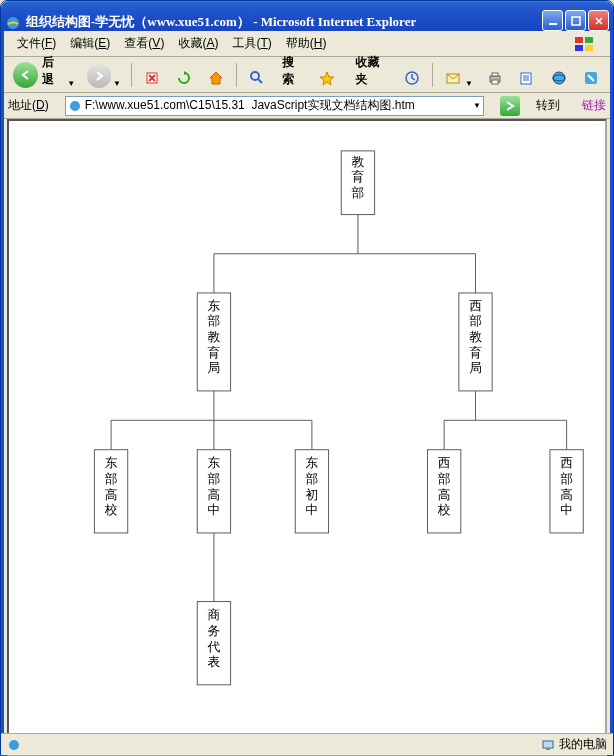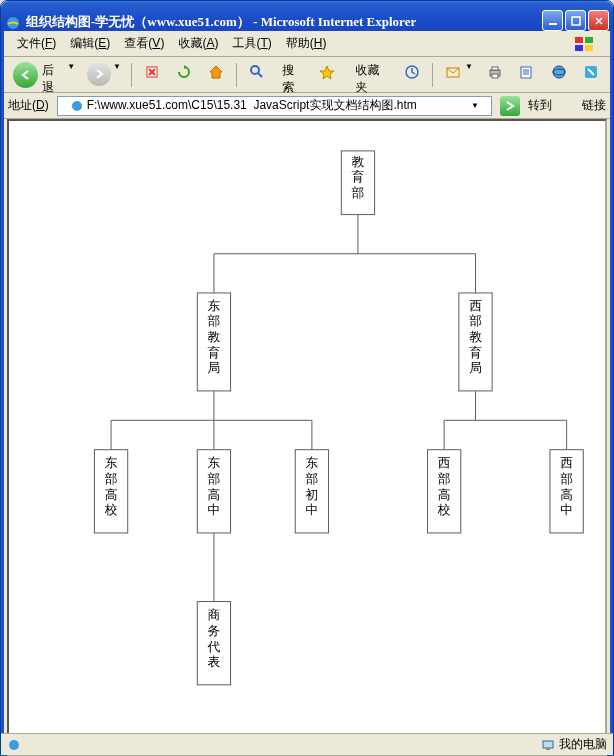--- a/index.html
+++ b/index.html
@@ -15,30 +15,30 @@
 .win-close { background: linear-gradient(to bottom, #f08080, #d03020); }
 
 
 .menubar { background: #ece9d8; border-bottom: 1px solid #aca899; height: 26px; display: flex; align-items: center; padding: 0 6px; }
 .menu-item { padding: 3px 7px; cursor: default; }
 .menu-underline { text-decoration: underline; }
 .win-logo { margin-left: auto; width: 38px; height: 26px; display: flex; align-items: center; justify-content: center; }
 
 
 .toolbar { background: #ece9d8; border-bottom: 1px solid #aca899; height: 36px; display: flex; align-items: center; padding: 0 4px; gap: 2px; }
-.tbtn { height: 28px; display: flex; align-items: flex-start; padding: 0 4px; border: 1px solid transparent; border-radius: 3px; }
+.tbtn { height: 28px; display: flex; align-items: flex-end; padding: 0 4px; border: 1px solid transparent; border-radius: 3px; font-weight: bold; }
 .back-btn { background: linear-gradient(to bottom, #9be29b, #36a636); border-radius: 50%; width: 26px; height: 26px; display:flex;align-items:center;justify-content:center;}
 .fwd-btn { background: linear-gradient(to bottom, #e4e4e4, #b8b8b8); border-radius: 50%; width: 24px; height: 24px; display:flex;align-items:center;justify-content:center;}
 .dropdown-arrow { font-size: 8px; margin-left: 2px; }
 .sep { width: 1px; height: 24px; background: #aca899; margin: 0 3px; }
 .ticon { width: 20px; height: 20px; display:flex; align-items:center; justify-content:center; }
 
 
-.addressbar { background: #ece9d8; border-bottom: 1px solid #aca899; height: 26px; display: flex; align-items: center; padding: 0 4px; gap: 8px; }
-.addr-input-wrap { flex: 1; display: flex; align-items: center; background: #fff; border: 1px solid #7f9db9; height: 20px; padding: 0 12px; }
+.addressbar { background: #ece9d8; border-bottom: 1px solid #aca899; height: 26px; display: flex; align-items: center; padding: 0 4px; gap: 16px; }
+.addr-input-wrap { flex: 1; display: flex; align-items: center; background: #fff; border: 1px solid #7f9db9; height: 20px; padding: 0 2px; }
 .addr-input-wrap .ie-small { width: 14px; height: 14px; margin-right: 3px; }
 .addr-input { flex: 1; border: none; outline: none; font-family: inherit; font-size: 12px; }
 .go-btn { background: linear-gradient(to bottom, #9be29b, #36a636); width: 20px; height: 20px; border-radius:3px; display:flex;align-items:center;justify-content:center;}
 
 
 .content { background: #fff; border: 2px inset #aca899; height: 637px; margin: 0 3px; overflow: auto; padding: 9px; position: relative; }
 
 
 .org-svg { width: 100%; height: 610px; }
 .org-node { stroke: #5a5a5a; fill: #fff; stroke-width: 1; }
@@ -221,21 +221,21 @@
           </svg>
         <input class="addr-input" value="F:\www.xue51.com\C15\15.31  JavaScript实现文档结构图.htm" style="">
         <span class="dropdown-arrow">▼</span>
       </div>
       <div class="go-btn">
           <svg width="12" height="12">
             <path d="M3 2 L9 6 L3 10" stroke="#fff" stroke-width="2" fill="none"></path>
           </svg>
         </div>
       <span>转到</span>
-      <span style="margin-left:22px;color:#000000">链接</span>
+      <span style="margin-left:6px;color:#a21caf">链接</span>
     </div>
 
     <div class="content">
       <svg class="org-svg" viewBox="0 0 590 610">
 
         <g stroke="#5a5a5a" stroke-width="1" fill="none">
           <path d="M347 80 L347 120"></path>
           <path d="M200 120 L467 120"></path>
           <path d="M200 120 L200 160"></path>
           <path d="M467 120 L467 160"></path>

